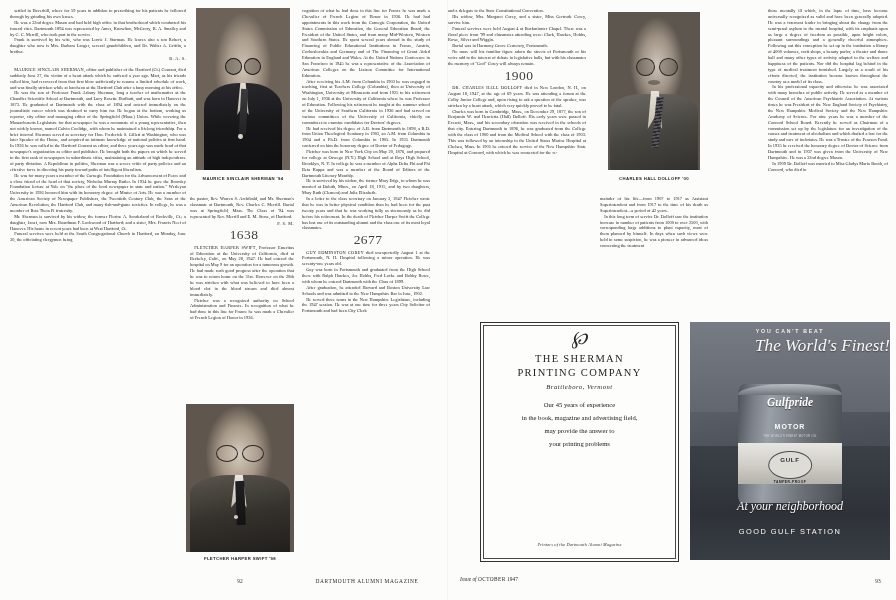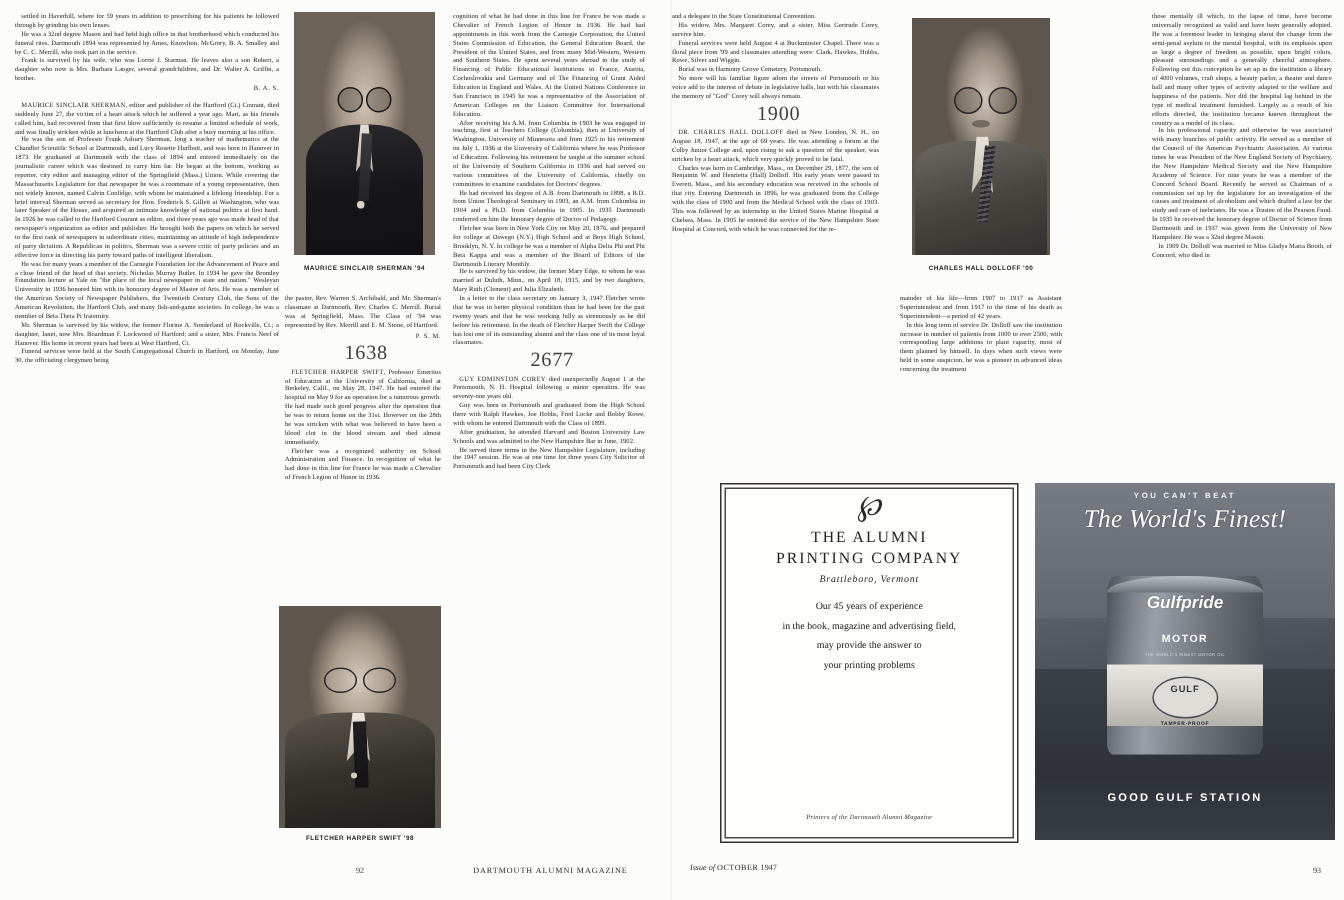--- a/index.html
+++ b/index.html
@@ -100,32 +100,32 @@
   
   .gulf{position:absolute;overflow:hidden;
         background:linear-gradient(170deg,#6d7179 0%,#595e66 34%,#4a4f57 54%,#3d4249 100%);}
   .gulf .gtop{position:absolute;left:0;right:0;top:0;height:38%;
         background:linear-gradient(180deg,#777b84 0%,#62666f 100%);}
   .gulf .gshelf{position:absolute;left:0;right:0;top:52%;height:48%;
         background:linear-gradient(180deg,#3b4047 0%,#2e3238 60%,#383d44 100%);}
   .g-kicker{position:absolute;left:0;right:0;top:6px;text-align:center;
         font-family:"Liberation Sans",sans-serif;font-weight:700;font-size:5.2px;
         letter-spacing:.34em;color:#f2f0ec;}
-  .g-head{position:absolute;left:0;right:0;top:14px;text-align:center;
+  .g-head{position:absolute;left:0;right:0;top:14px;text-align:right;
         font-family:"Liberation Serif",serif;font-style:italic;font-size:17px;
         color:#fbfaf7;letter-spacing:.005em;
         text-shadow:0 .6px 1.2px rgba(0,0,0,.45);}
   .can{position:absolute;left:24%;top:26%;width:52%;height:50%;
        background:linear-gradient(95deg,#4d5158 0%,#7d8189 16%,#9aa0a7 30%,#6e737a 62%,#474b52 100%);
        border-radius:6% 6% 4% 4%/10% 10% 6% 6%;}
   .can .rim{position:absolute;left:0;right:0;top:0;height:9%;
        background:linear-gradient(180deg,#b9bec4,#70757c);
        border-radius:50%/100% 100% 0 0;}
   .can .brand{position:absolute;left:0;right:0;top:10%;text-align:center;
-       font-family:Liberation Sans, sans-serif;font-style:italic;font-weight:700;
+       font-family:Liberation Serif, serif;font-style:italic;font-weight:700;
        font-size:11.5px;color:#fdfdfb;text-shadow:0 .5px 1px rgba(0,0,0,.5);}
   .can .motor{position:absolute;left:0;right:0;top:33%;text-align:center;
        font-family:"Liberation Sans",sans-serif;font-weight:700;font-size:7px;
        letter-spacing:.14em;color:#fbfaf8;}
   .can .tiny{position:absolute;left:0;right:0;top:43%;text-align:center;
        font-family:"Liberation Sans",sans-serif;font-size:2.7px;
        letter-spacing:.12em;color:#d9dcdf;}
   .can .band{position:absolute;left:0;right:0;top:50%;height:34%;
        background:linear-gradient(180deg,#e7e6e1 0%,#cfcdc6 55%,#b4b2ab 100%);}
   .can .disc{position:absolute;left:50%;top:56%;transform:translateX(-50%);
@@ -134,21 +134,21 @@
   .can .gulflbl{position:absolute;left:50%;top:60.5%;transform:translateX(-50%);
        font-family:"Liberation Sans",sans-serif;font-weight:700;font-size:6.2px;
        letter-spacing:.1em;color:#2f3338;}
   .can .tamper{position:absolute;left:0;right:0;top:81%;text-align:center;
        font-family:"Liberation Sans",sans-serif;font-weight:700;font-size:3.3px;
        letter-spacing:.15em;color:#1e2125;}
   .g-script{position:absolute;left:0;right:0;top:74.5%;text-align:center;
        font-family:"Liberation Serif",serif;font-style:italic;font-size:12px;
        color:#fcfbf8;text-shadow:0 .6px 1.1px rgba(0,0,0,.5);}
   .g-station{position:absolute;left:0;right:0;top:86%;text-align:center;
-       font-family:"Liberation Sans",sans-serif;font-weight:700;font-size:7.4px;
+       font-family:"Liberation Sans",sans-serif;font-weight:400;font-size:7.4px;
        letter-spacing:.2em;color:#fcfbf8;}
   
   .foot{position:absolute;font-size:5.4px;}
   .fnum{font-family:"Liberation Serif",serif;color:#3a3732;}
   .fmag{font-variant:small-caps;letter-spacing:.12em;color:#2e2b27;}
   .fissue{color:#2e2b27;}
   .fissue .i{font-style:italic;}
   .fissue .sc2{font-variant:small-caps;letter-spacing:.07em;}
   .gutter{position:absolute;top:0;bottom:0;width:1px;background:rgba(0,0,0,.04);}
 </style>
@@ -238,21 +238,21 @@
 
   <div class="col" style="left:768px;top:8px;width:120px;height:576px">
     <p class="noind">those mentally ill which, in the lapse of time, have become universally recognized as valid and have been generally adopted. He was a foremost leader in bringing about the change from the semi-penal asylum to the mental hospital, with its emphasis upon as large a degree of freedom as possible, upon bright colors, pleasant surroundings and a generally cheerful atmosphere. Following out this conception he set up in the institution a library of 4000 volumes, craft shops, a beauty parlor, a theater and dance hall and many other types of activity adapted to the welfare and happiness of the patients. Nor did the hospital lag behind in the type of medical treatment furnished. Largely as a result of his efforts directed, the institution became known throughout the country as a model of its class.</p>
     <p>In his professional capacity and otherwise he was associated with many branches of public activity. He served as a member of the Council of the American Psychiatric Association. At various times he was President of the New England Society of Psychiatry, the New Hampshire Medical Society and the New Hampshire Academy of Science. For nine years he was a member of the Concord School Board. Recently he served as Chairman of a commission set up by the legislature for an investigation of the causes and treatment of alcoholism and which drafted a law for the study and care of inebriates. He was a Trustee of the Pearson Fund. In 1935 he received the honorary degree of Doctor of Science from Dartmouth and in 1937 was given from the University of New Hampshire. He was a 32nd degree Mason.</p>
     <p>In 1909 Dr. Dolloff was married to Miss Gladys Maria Booth, of Concord, who died in</p>
   </div>
 
   <div class="adbox" style="left:480px;top:322px;width:197px;height:238px">
     <div class="inset"></div>
     <div class="vp-logo">℘</div>
-    <div class="vp-t1">THE ALUMNI</div>
+    <div class="vp-t1">THE SHERMAN</div>
     <div class="vp-t2">PRINTING COMPANY</div>
     <div class="vp-sub">Brattleboro, Vermont</div>
     <div class="vp-body">
       <div>Our 45 years of experience</div>
       <div>in the book, magazine and advertising field,</div>
       <div>may provide the answer to</div>
       <div>your printing problems</div>
     </div>
     <div class="vp-foot">Printers of the Dartmouth Alumni Magazine</div>
   </div>
@@ -265,20 +265,21 @@
     <div class="can">
       <div class="rim"></div>
       <div class="brand">Gulfpride</div>
       <div class="motor">MOTOR</div>
       <div class="tiny">THE WORLD'S FINEST MOTOR OIL</div>
       <div class="band"></div>
       <div class="disc"></div>
       <div class="gulflbl">GULF</div>
       <div class="tamper">TAMPER-PROOF</div>
     </div>
+    <div class="g-script">At your neighborhood</div>
     <div class="g-station">GOOD GULF STATION</div>
   </div>
 
   <div class="foot fnum" style="left:222px;top:578px;width:36px;text-align:center">92</div>
   <div class="foot fmag" style="left:302px;top:578px;width:130px;text-align:center">DARTMOUTH ALUMNI MAGAZINE</div>
   <div class="foot fissue" style="left:460px;top:576px;width:150px">
     <span class="i">Issue of</span>
     <span class="sc2">OCTOBER</span>
     <span>1947</span>
   </div>

